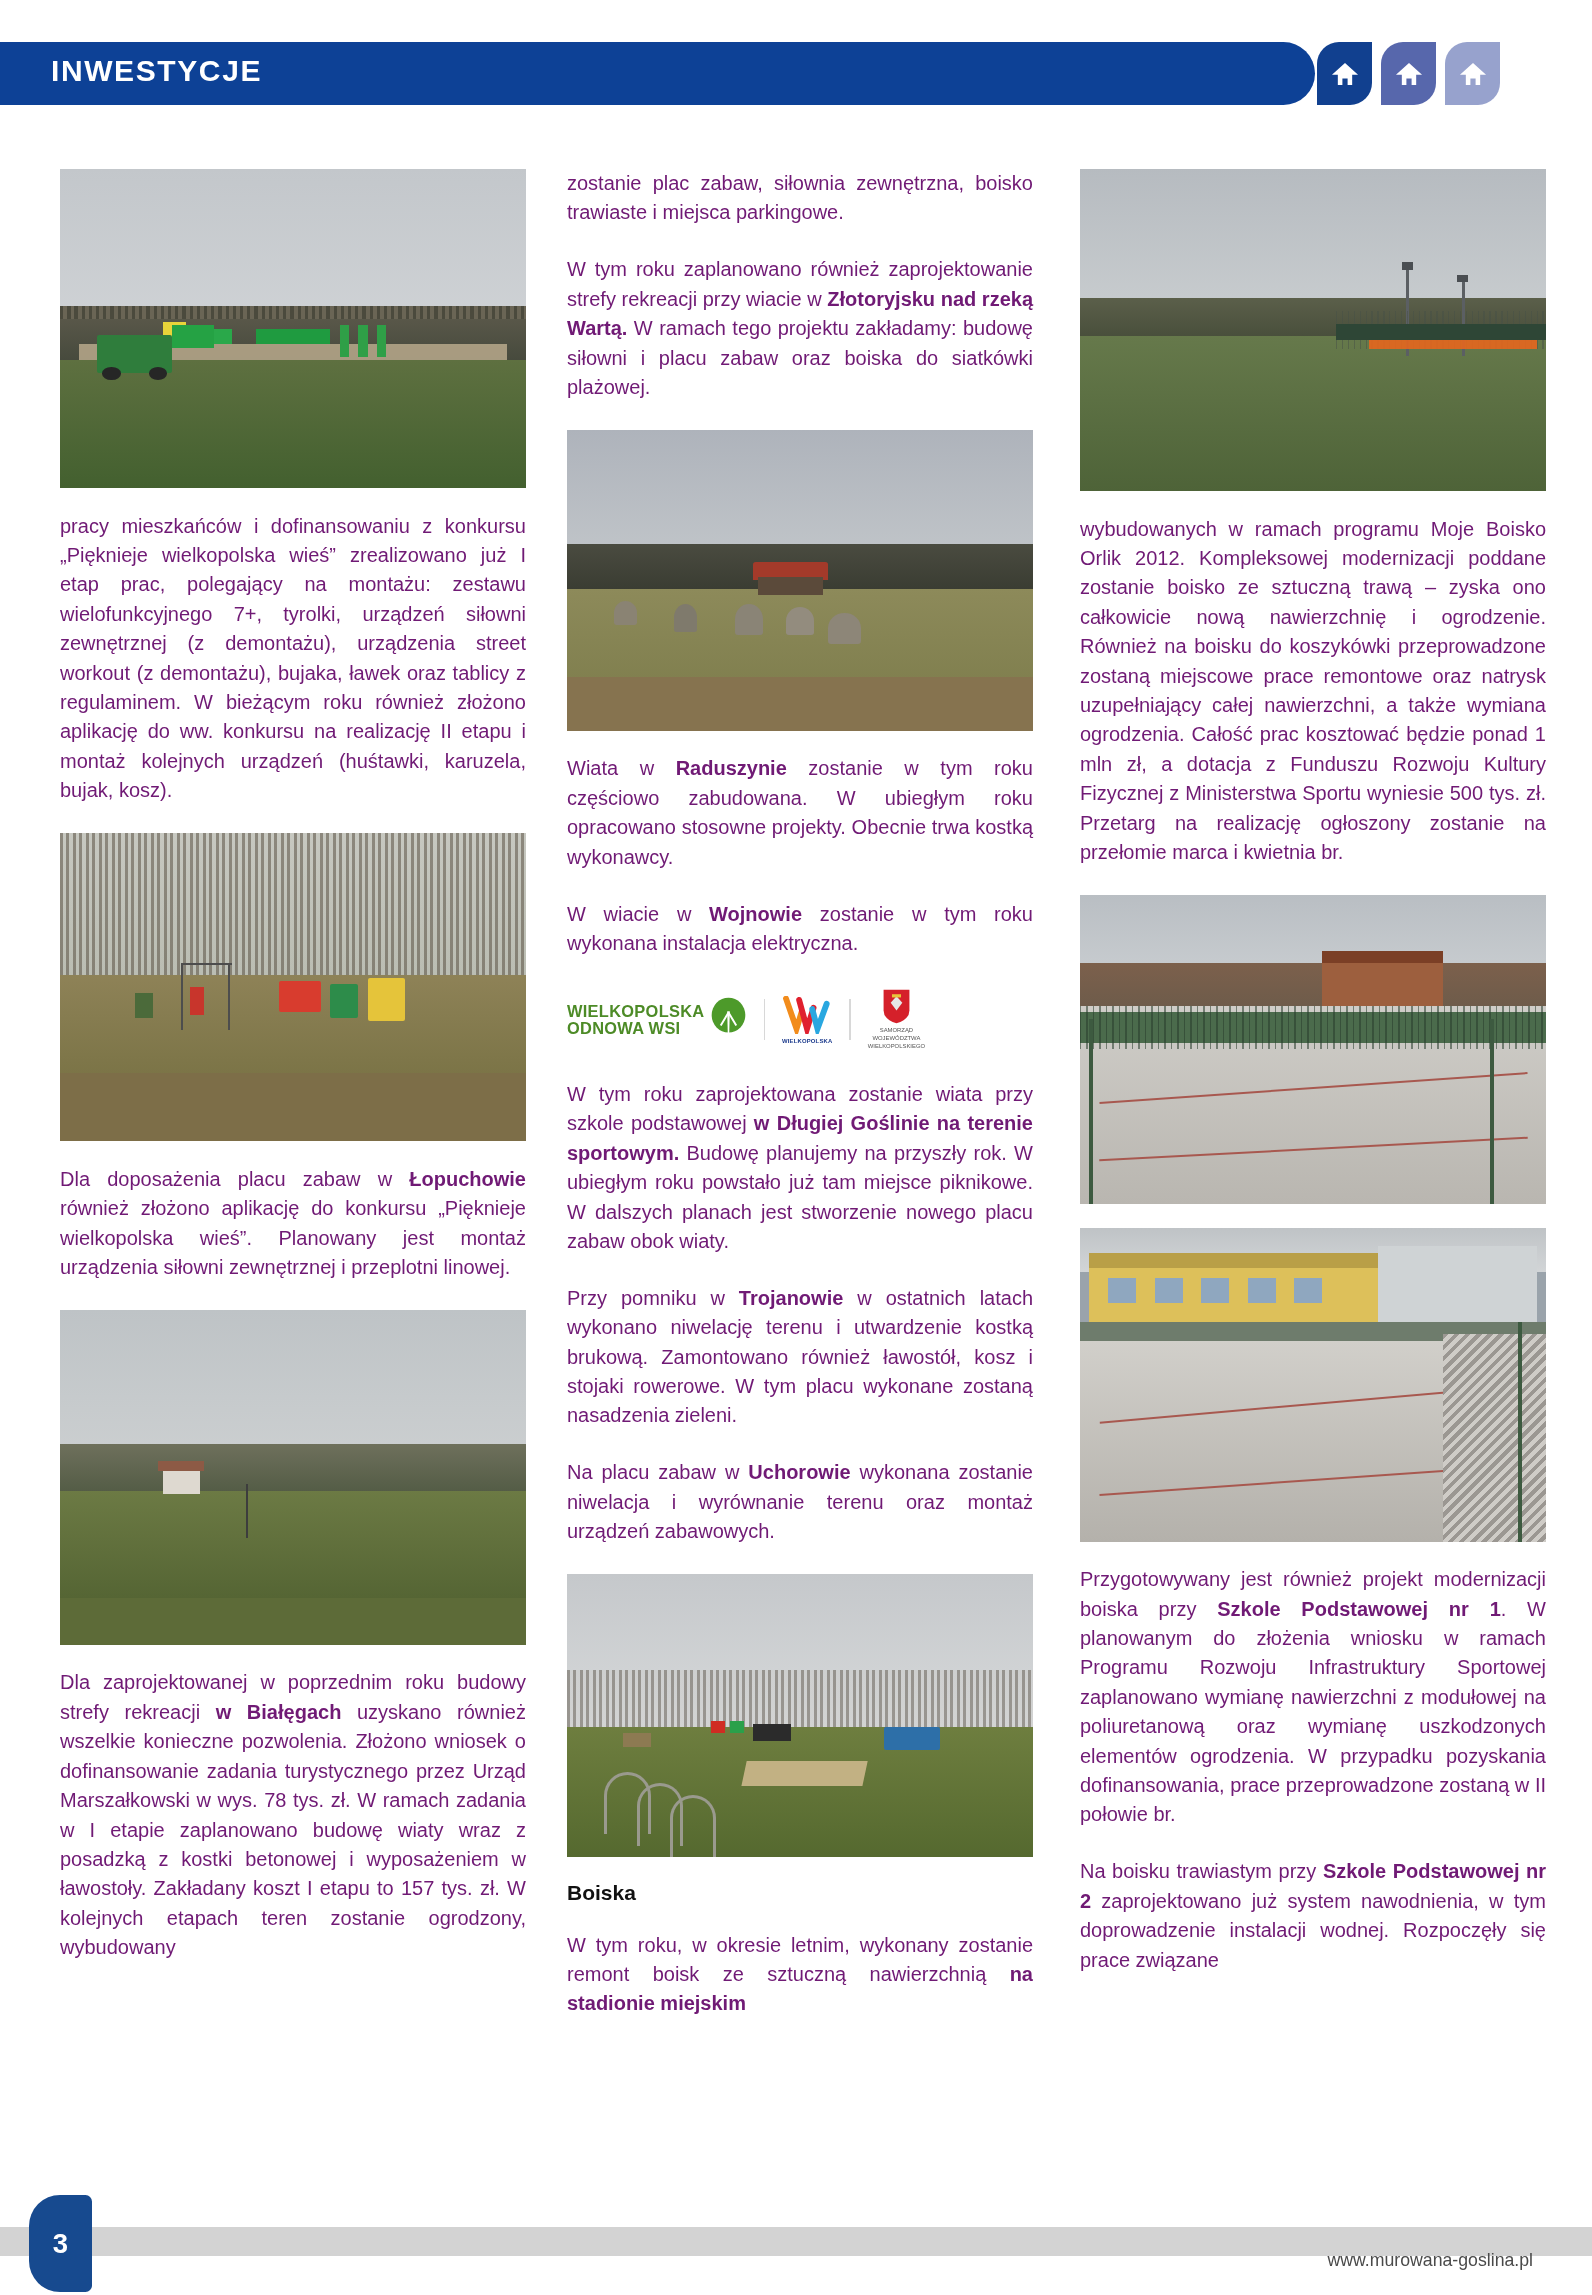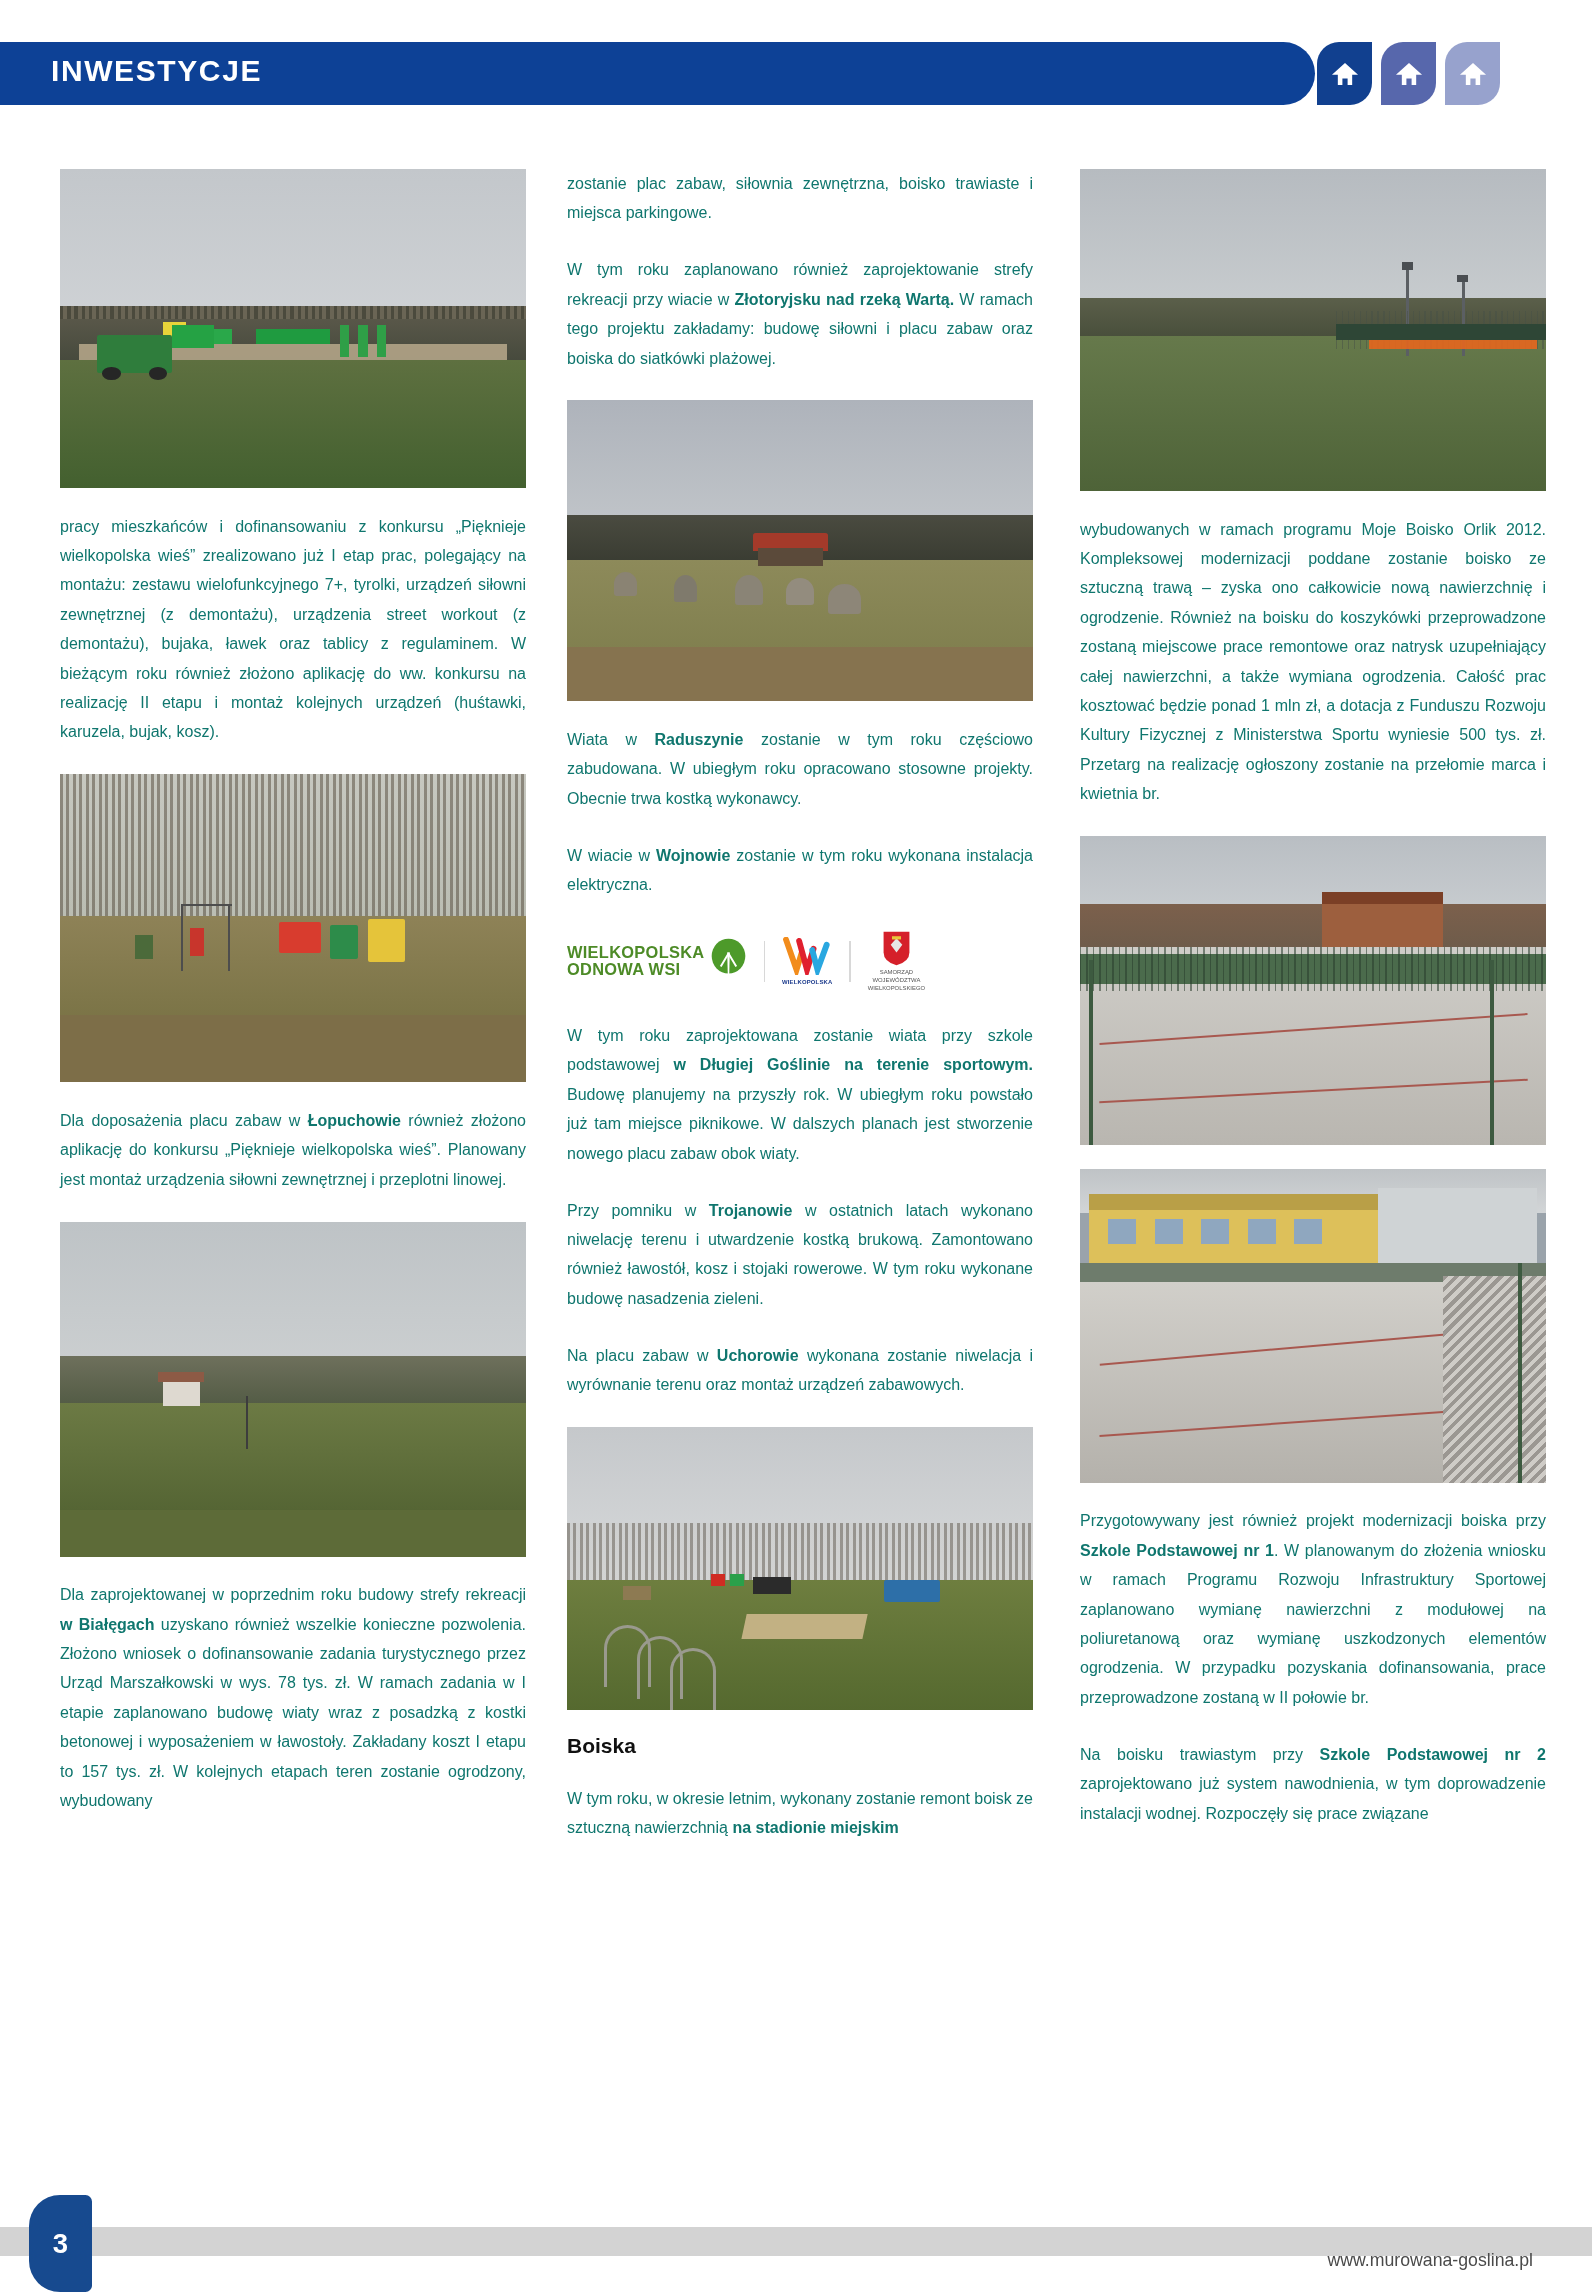--- a/index.html
+++ b/index.html
@@ -36,23 +36,23 @@
   }
   .hicon svg { position: absolute; left: 50%; top: 50%; transform: translate(-50%,-50%); }
 
   
   .col { position: absolute; top: 169px; width: 466px; }
   .col1 { left: 60px; }
   .col2 { left: 567px; }
   .col3 { left: 1080px; }
 
   p.body {
-    font-size: 16px;
+    font-size: 20px;
     line-height: 29.4px;
-    color: #0f766e;
+    color: #701a75;
     text-align: justify;
     margin-bottom: 27.5px;
     hyphens: manual;
     font-weight: 400;
   }
   p.body:last-child { margin-bottom: 0; }
   p.body b { font-weight: bold; }
 
   h3.subhead {
     font-size: 21px; font-weight: bold; color: #111;
@@ -251,21 +251,21 @@
         <div class="logo-crest-text">
           <span>SAMORZĄD</span><br>
           <span>WOJEWÓDZTWA</span><br>
           <span>WIELKOPOLSKIEGO</span>
         </div>
       </div>
     </div>
 
     <p class="body"><span>W tym roku zaprojektowana zostanie wiata przy szkole podstawowej </span><b>w Długiej Goślinie na terenie sportowym.</b><span> Budowę planujemy na przyszły rok. W ubiegłym roku powstało już tam miejsce piknikowe. W dalszych planach jest stworzenie nowego placu zabaw obok wiaty.</span></p>
 
-    <p class="body"><span>Przy pomniku w </span><b>Trojanowie</b><span> w ostatnich latach wykonano niwelację terenu i utwardzenie kostką brukową. Zamontowano również ławostół, kosz i stojaki rowerowe. W tym roku wykonane budowę nasadzenia zieleni.</span></p>
+    <p class="body"><span>Przy pomniku w </span><b>Trojanowie</b><span> w ostatnich latach wykonano niwelację terenu i utwardzenie kostką brukową. Zamontowano również ławostół, kosz i stojaki rowerowe. W tym placu wykonane zostaną nasadzenia zieleni.</span></p>
 
     <p class="body"><span>Na placu zabaw w </span><b>Uchorowie</b><span> wykonana zostanie niwelacja i wyrównanie terenu oraz montaż urządzeń zabawowych.</span></p>
 
     <div class="photo" style="height:283px;">
       <div class="sky" style="height:56%;background:linear-gradient(#c5c8cb,#d7d9da);"></div>
       <div class="treeline" style="top:34%;height:24%;background:repeating-linear-gradient(90deg,rgba(92,84,72,.5) 0 2.6px,rgba(200,198,192,.25) 2.6px 6.5px);"></div>
       <div class="ground" style="height:46%;background:linear-gradient(#6e7e3f,#55692f);"></div>
       <div style="position:absolute;left:40%;top:53%;width:8%;height:6%;background:#2b2b2b;"></div>
       <div style="position:absolute;left:31%;top:52%;width:3%;height:4%;background:#d02b22;"></div>
       <div style="position:absolute;left:35%;top:52%;width:3%;height:4%;background:#2aa04a;"></div>

